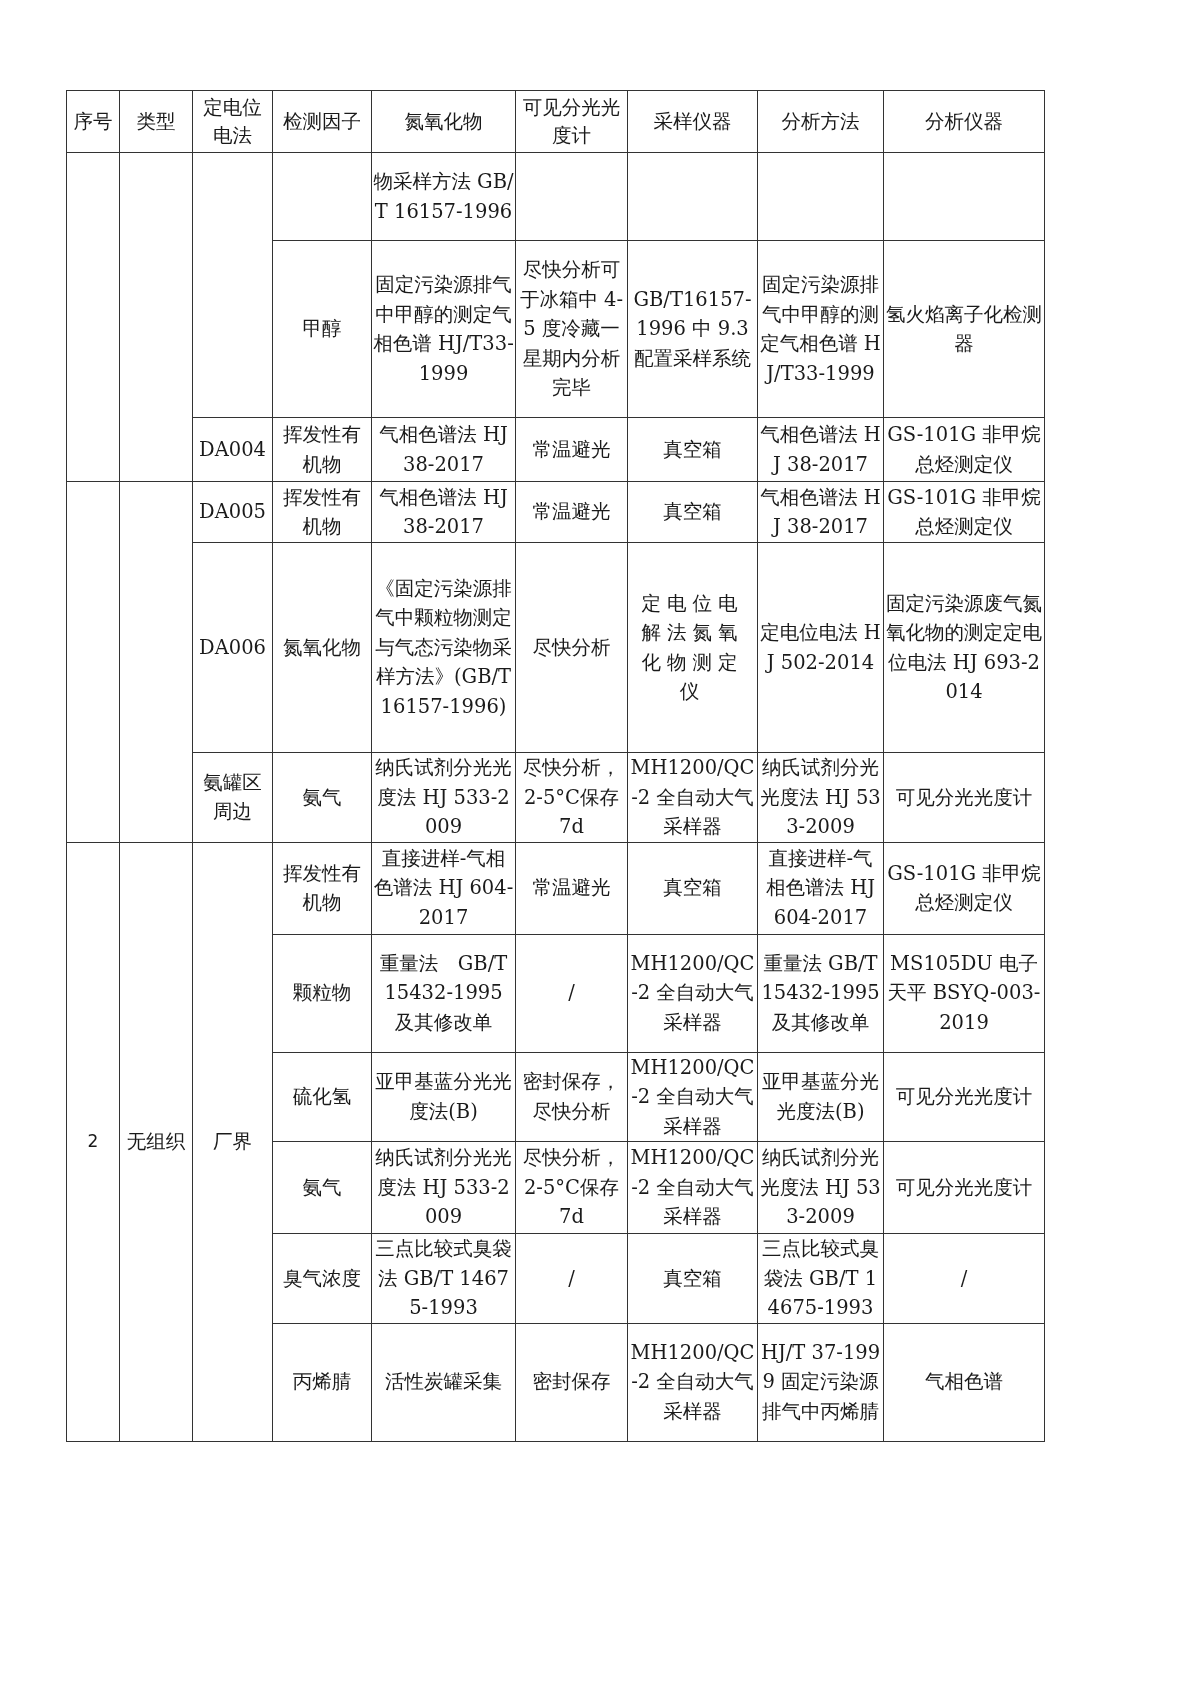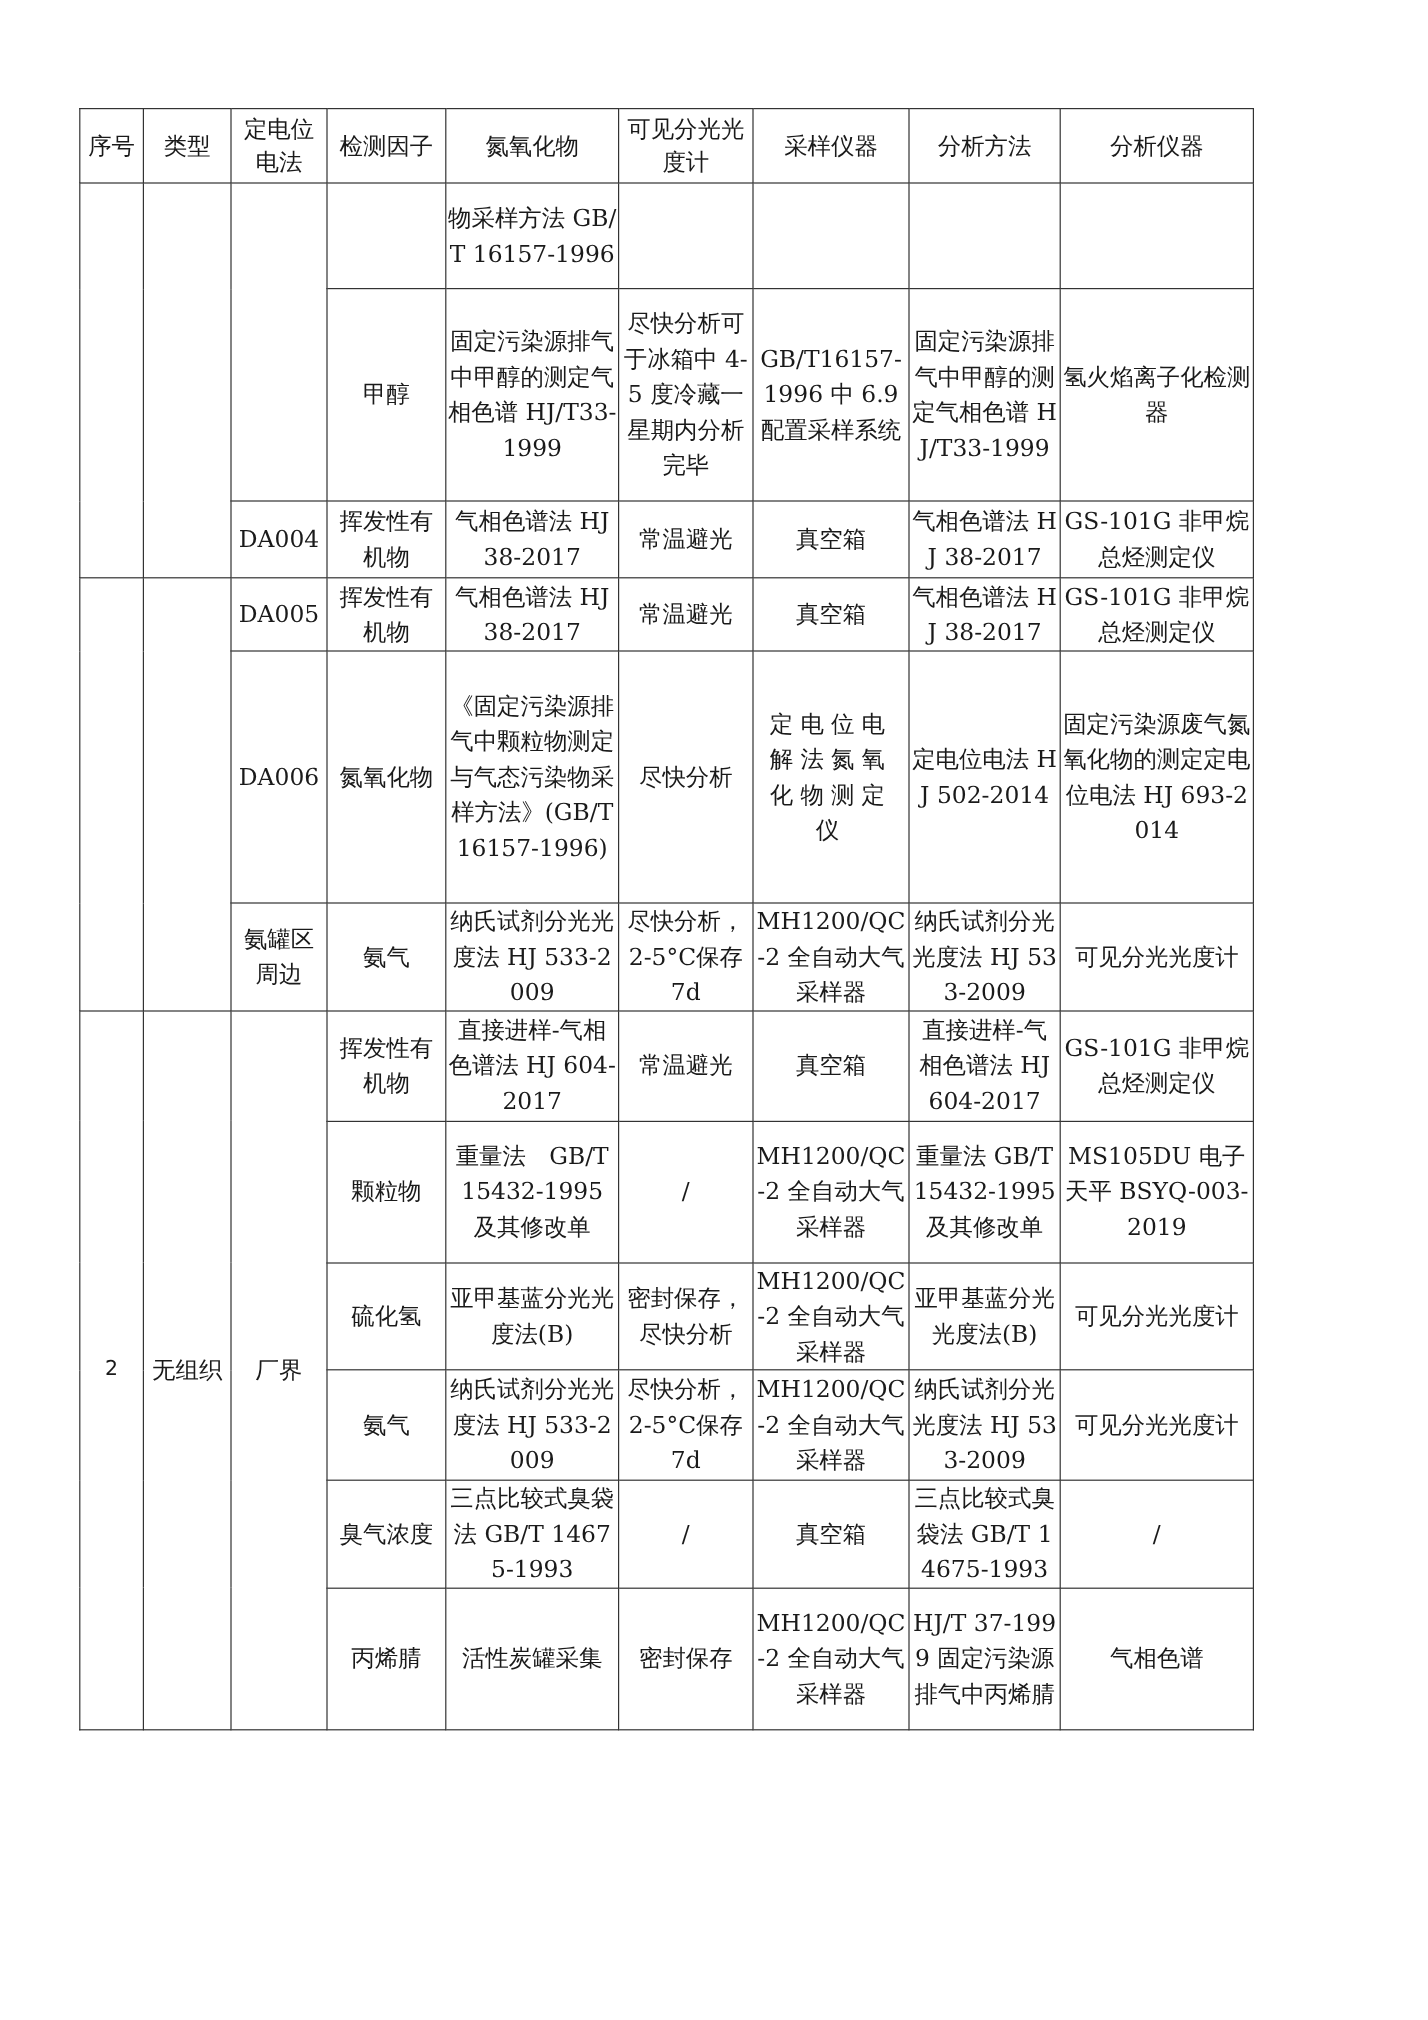--- a/index.html
+++ b/index.html
@@ -53,21 +53,21 @@
       <td>物采样方法 GB/T 16157-1996</td>
       <td></td>
       <td></td>
       <td></td>
       <td></td>
     </tr>
     <tr style="height:177px">
       <td>甲醇</td>
       <td>固定污染源排气中甲醇的测定气相色谱 HJ/T33-1999</td>
       <td>尽快分析可于冰箱中 4-5 度冷藏一星期内分析完毕</td>
-      <td>GB/T16157-1996 中 6.9 配置采样系统</td>
+      <td>GB/T16157-1996 中 9.3 配置采样系统</td>
       <td>固定污染源排气中甲醇的测定气相色谱 HJ/T33-1999</td>
       <td>氢火焰离子化检测器</td>
     </tr>
     <tr style="height:64px">
       <td>DA004</td>
       <td>挥发性有机物</td>
       <td>气相色谱法 HJ 38-2017</td>
       <td>常温避光</td>
       <td>真空箱</td>
       <td>气相色谱法 HJ 38-2017</td>

